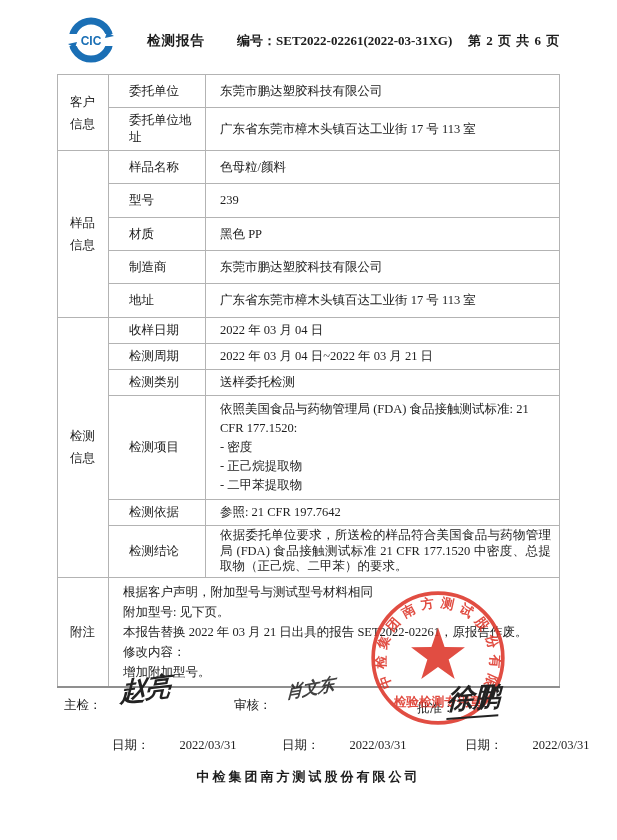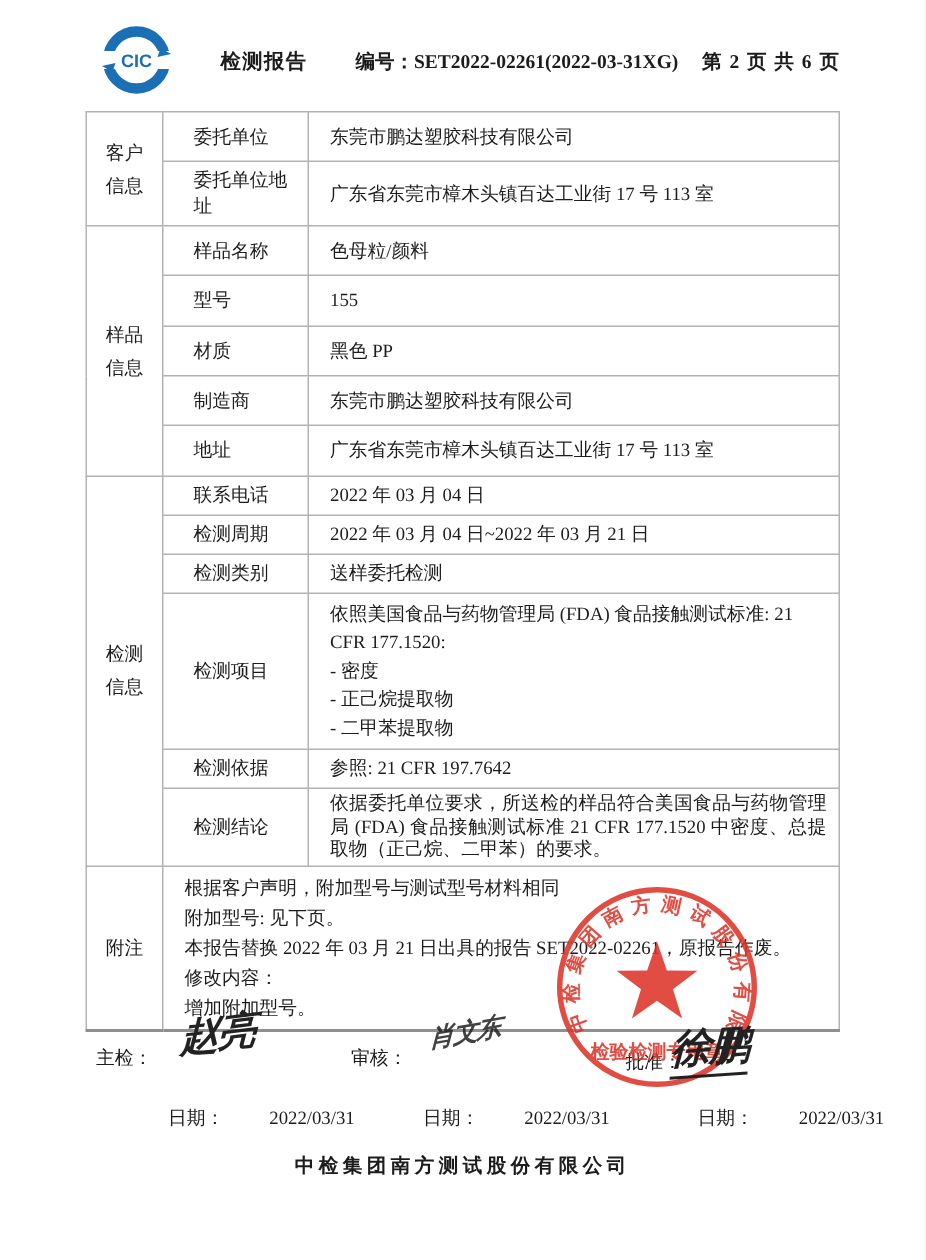--- a/index.html
+++ b/index.html
@@ -24,21 +24,21 @@
     width: 503px;
     border-collapse: collapse;
     font-size: 12.5px;
   }
   .report-table td {
     border: 1px solid #b3b3b3;
     vertical-align: middle;
   }
   .report-table { border: 1.5px solid #9f9f9f; }
   .tbl-bottom td { border-bottom: 2px solid #8f8f8f; }
-  .col-group { width: 51px; text-align: center; line-height: 22px; padding: 15px 12px; }
+  .col-group { width: 51px; text-align: left; line-height: 22px; padding: 15px 12px; }
   .col-label { width: 97px; padding: 4px 4px 4px 20px; }
   .col-value { padding: 4px 8px 4px 14px; }
   .h33 { height: 33px; } .h34 { height: 34px; } .h25 { height: 25px; }
   .h96 { height: 96px; } .h46 { height: 46px; } .h100 { height: 100px; }
   .pre { white-space: pre-line; line-height: 19px; }
   .pre20 { white-space: pre-line; line-height: 20px; }
   .just { text-align: justify; line-height: 15.5px; padding-top: 2px; padding-bottom: 2px; }
   
   .sig-label { position: absolute; font-size: 12.5px; z-index: 1; }
   .sig-name {
@@ -92,38 +92,38 @@
       <td class="col-value">广东省东莞市樟木头镇百达工业街 17 号 113 室</td>
     </tr>
 
     <tr class="h33">
       <td class="col-group" rowspan="5">样品信息</td>
       <td class="col-label">样品名称</td>
       <td class="col-value">色母粒/颜料</td>
     </tr>
     <tr class="h34">
       <td class="col-label">型号</td>
-      <td class="col-value">155</td>
+      <td class="col-value">239</td>
     </tr>
     <tr class="h33">
       <td class="col-label">材质</td>
       <td class="col-value">黑色 PP</td>
     </tr>
     <tr class="h33">
       <td class="col-label">制造商</td>
       <td class="col-value">东莞市鹏达塑胶科技有限公司</td>
     </tr>
     <tr class="h34">
       <td class="col-label">地址</td>
       <td class="col-value">广东省东莞市樟木头镇百达工业街 17 号 113 室</td>
     </tr>
 
     <tr class="h25">
       <td class="col-group" rowspan="6">检测信息</td>
-      <td class="col-label">联系电话</td>
+      <td class="col-label">收样日期</td>
       <td class="col-value">2022 年 03 月 04 日</td>
     </tr>
     <tr class="h25">
       <td class="col-label">检测周期</td>
       <td class="col-value">2022 年 03 月 04 日~2022 年 03 月 21 日</td>
     </tr>
     <tr class="h25">
       <td class="col-label">检测类别</td>
       <td class="col-value">送样委托检测</td>
     </tr>

